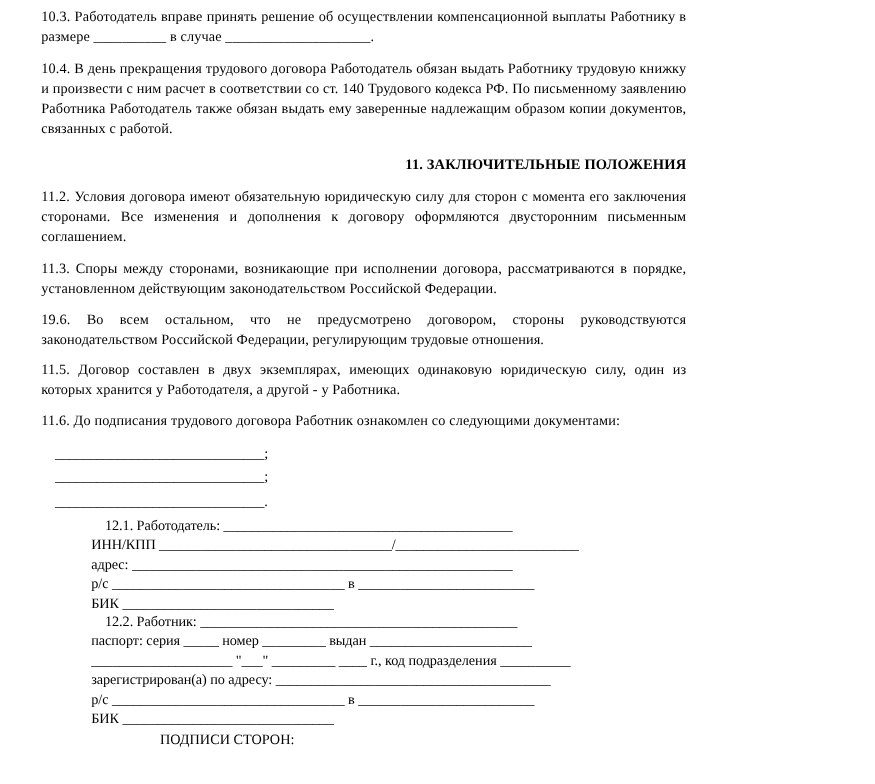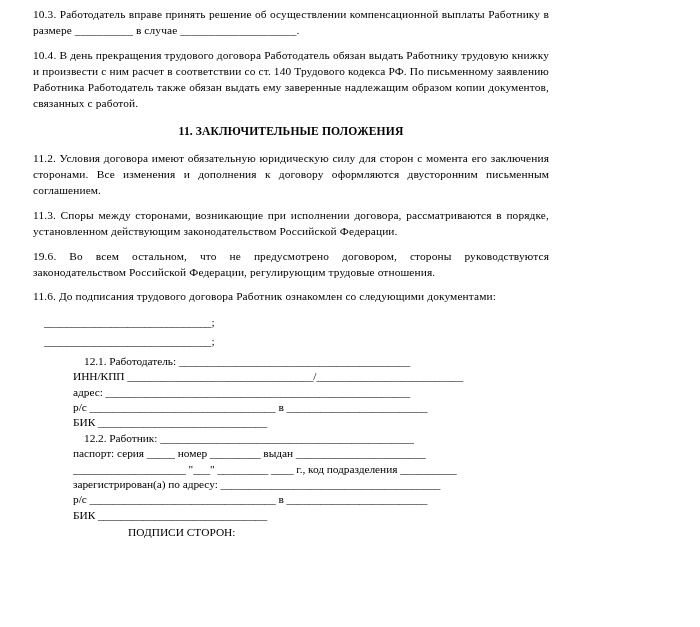--- a/index.html
+++ b/index.html
@@ -39,21 +39,21 @@
     letter-spacing: 0.01em;
   }
   .clause:last-child { margin-bottom: 0; }
 
   
   .section-heading {
     font-size: 11.6px;
     font-weight: bold;
     line-height: 16px;
     margin: 13px 0 10px 0;
-    text-align: center;
+    text-align: right;
     letter-spacing: 0.01em;
   }
 
   
   .blank-lines {
     margin: 2px 0 0 0;
     padding-left: 11px;
   }
   .blank-line {
     font-size: 11.4px;
@@ -102,26 +102,28 @@
 
     <h2 class="section-heading">11. ЗАКЛЮЧИТЕЛЬНЫЕ ПОЛОЖЕНИЯ</h2>
 
 
     <p class="clause">11.2. Условия договора имеют обязательную юридическую силу для сторон с момента его заключения сторонами. Все изменения и дополнения к договору оформляются двусторонним письменным соглашением.</p>
 
     <p class="clause">11.3. Споры между сторонами, возникающие при исполнении договора, рассматриваются в порядке, установленном действующим законодательством Российской Федерации.</p>
 
     <p class="clause">19.6. Во всем остальном, что не предусмотрено договором, стороны руководствуются законодательством Российской Федерации, регулирующим трудовые отношения.</p>
 
+    <p class="clause">11.5. Договор составлен в двух экземплярах, имеющих одинаковую юридическую силу, один из которых хранится у Работодателя, а другой - у Работника.</p>
 
     <p class="clause">11.6. До подписания трудового договора Работник ознакомлен со следующими документами:</p>
 
     <div class="blank-lines">
       <div class="blank-line">______________________________;</div>
       <div class="blank-line">______________________________;</div>
+      <div class="blank-line">______________________________.</div>
     </div>
 
 
     <div class="requisites">
 
       <div class="req-line indent">12.1. Работодатель: _________________________________________</div>
       <div class="req-line">ИНН/КПП _________________________________/__________________________</div>
       <div class="req-line">адрес: ______________________________________________________</div>
       <div class="req-line">р/с _________________________________ в _________________________</div>
       <div class="req-line">БИК ______________________________</div>

